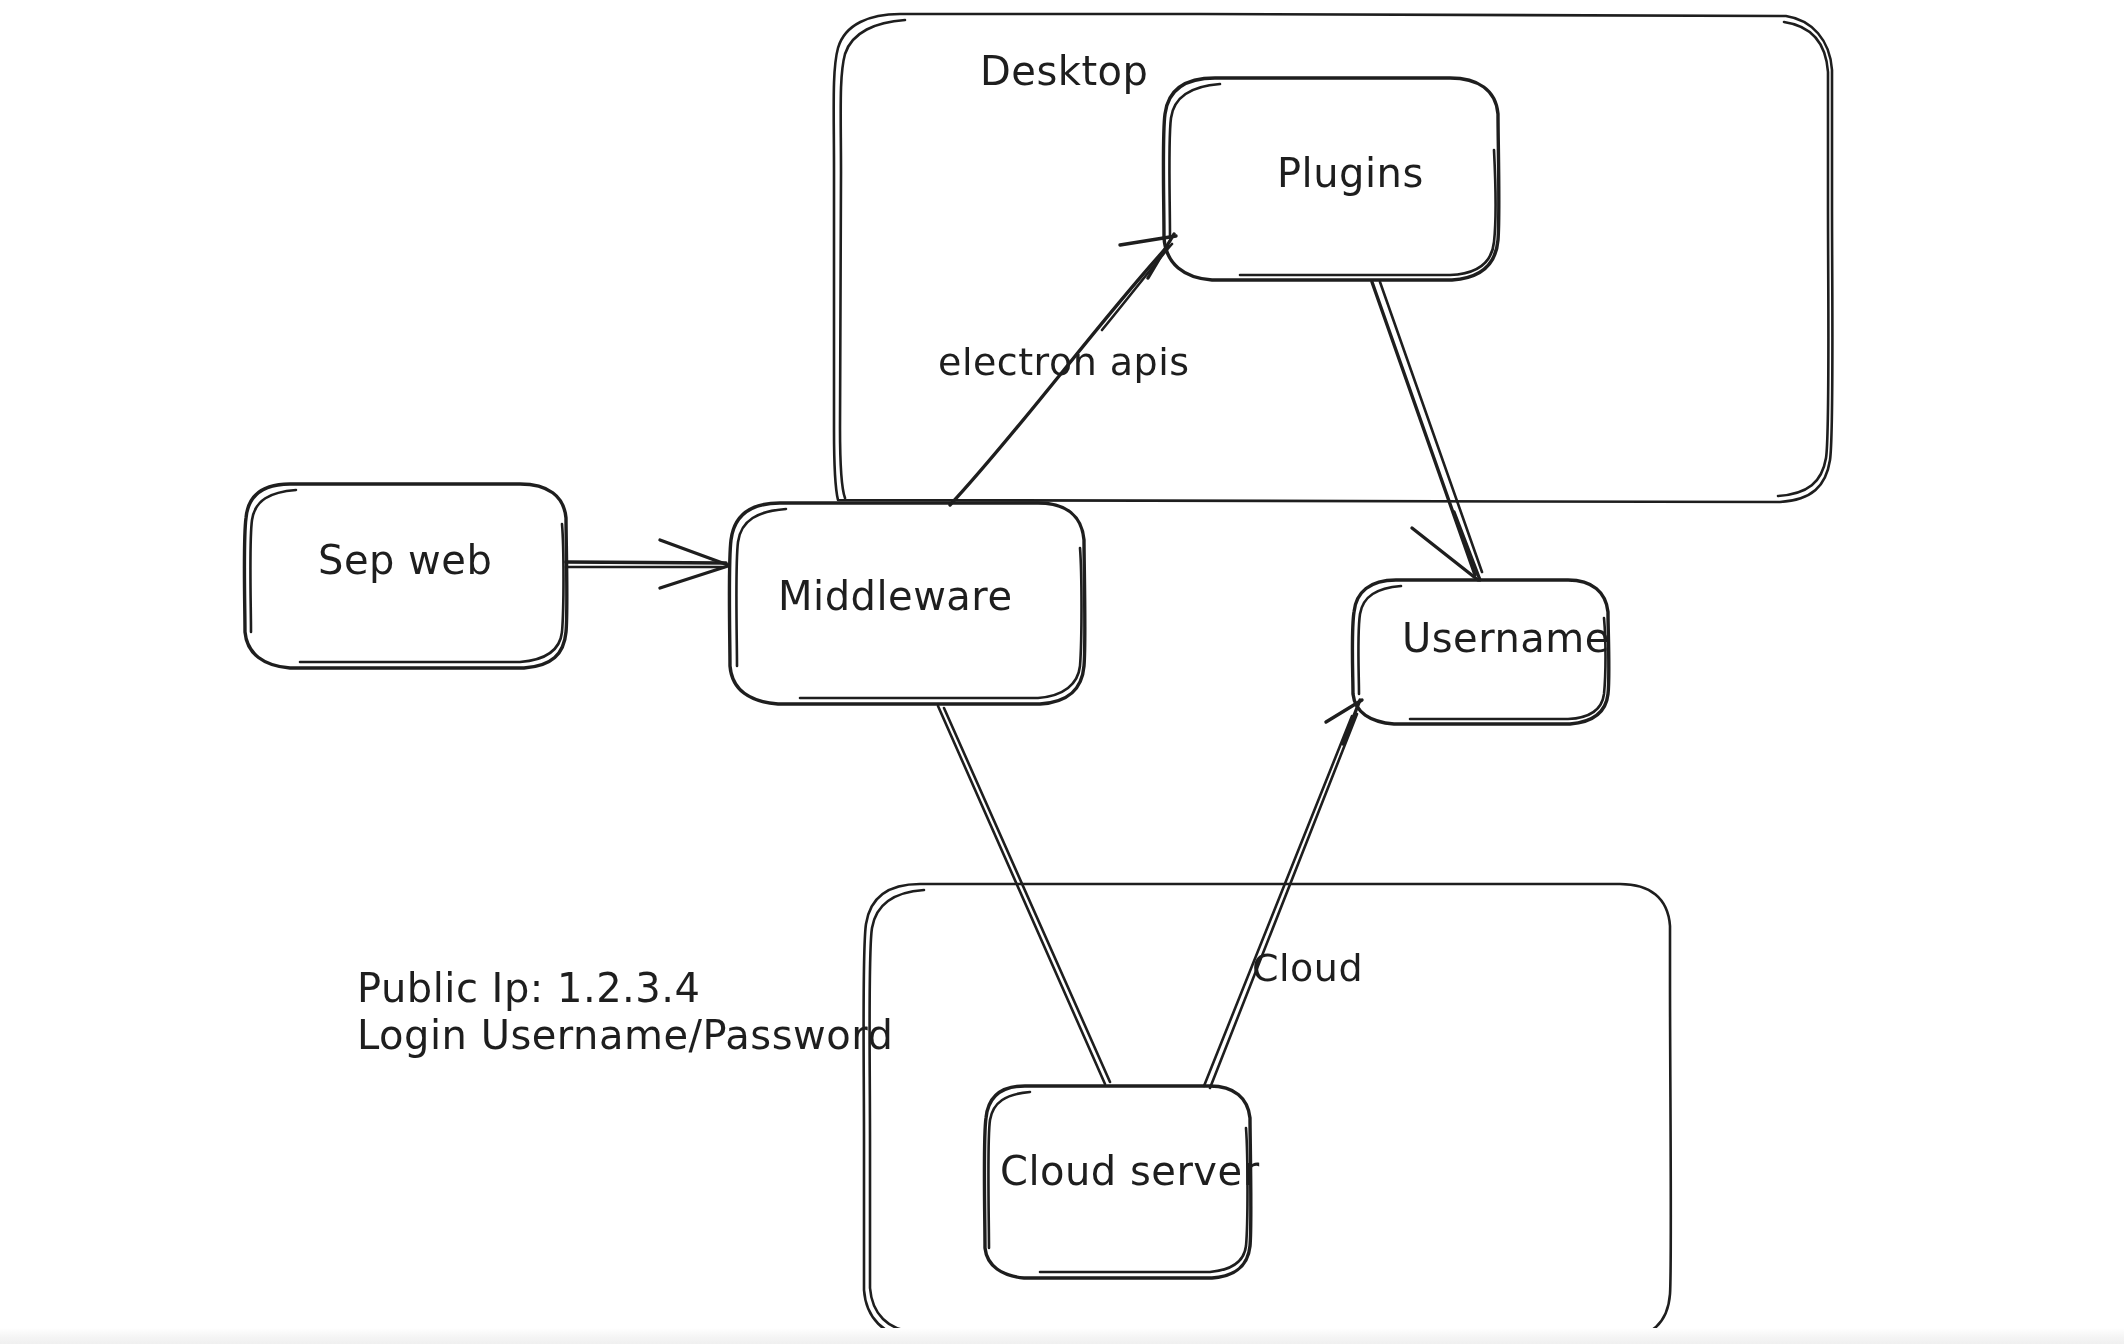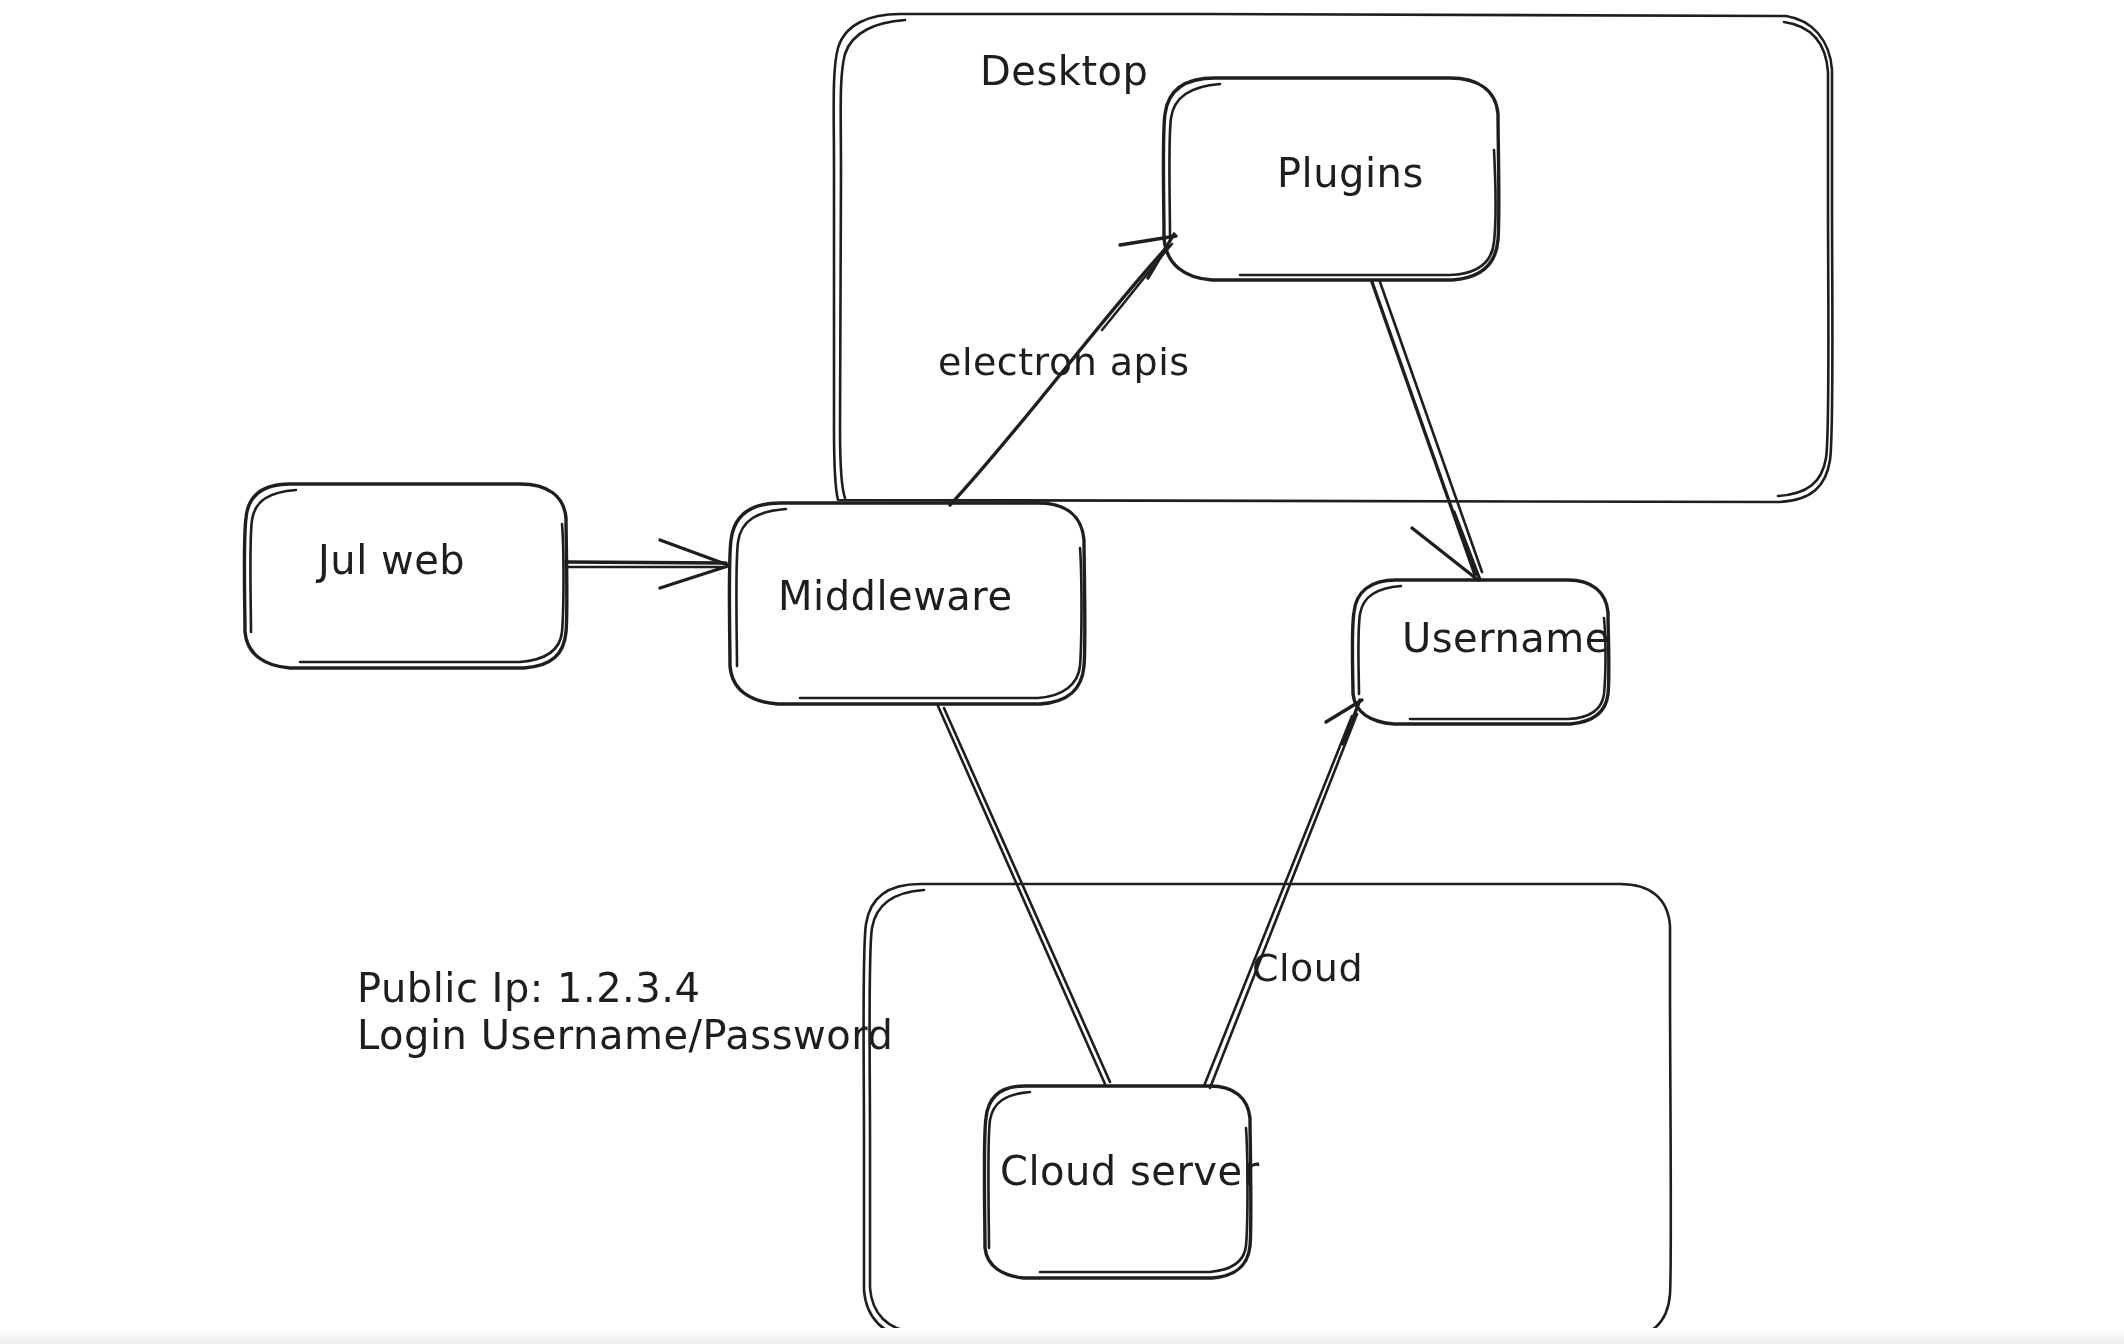--- a/index.html
+++ b/index.html
@@ -247,21 +247,21 @@
       <path class="stroke s-med" d="M 1326 722 L 1362 700"></path>
       <path class="stroke s-med" d="M 1343 744 L 1360 700"></path>
     </g>
 
   </svg>
 
   <div class="hand-label lbl-container" style="left:980px; top:48px;">Desktop</div>
 
   <div class="hand-label lbl-node" style="left:1277px; top:150px;">Plugins</div>
 
-  <div class="hand-label lbl-node" style="left:318px; top:537px;">Jul web</div>
+  <div class="hand-label lbl-node" style="left:318px; top:537px;">Sep web</div>
 
   <div class="hand-label lbl-node" style="left:778px; top:573px;text-align:center;">Middleware</div>
 
   <div class="hand-label lbl-node" style="left:1402px; top:615px;">Username</div>
 
   <div class="hand-label lbl-node" style="left:1000px; top:1148px;">Cloud server</div>
 
   <div class="hand-label lbl-edge" style="left:938px; top:340px;">electron apis</div>
 
 

